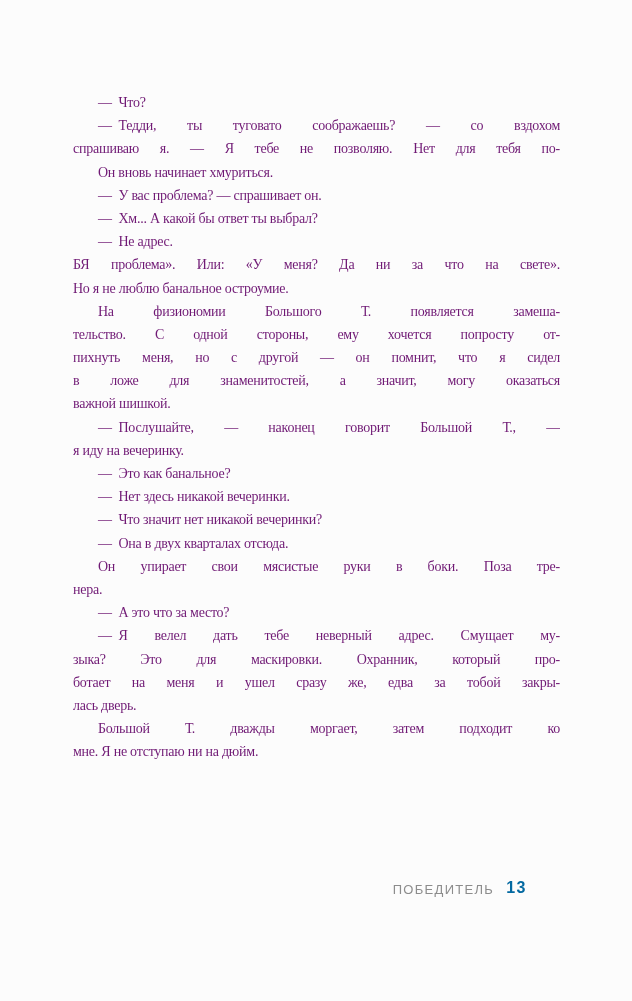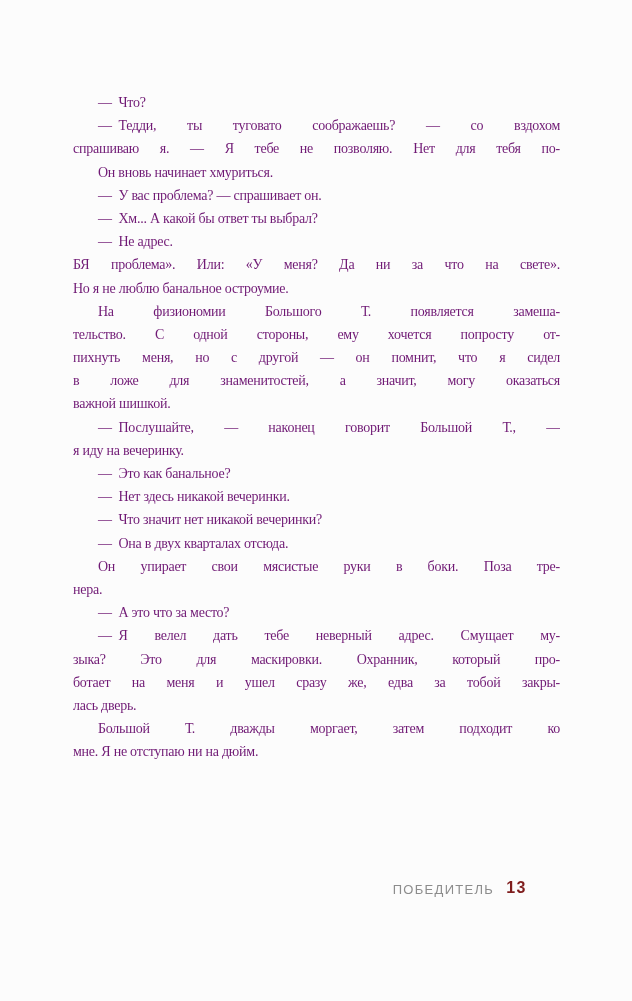--- a/index.html
+++ b/index.html
@@ -53,21 +53,21 @@
   .book-title {
     font-size: 13px;
     letter-spacing: 1.3px;
     color: #8c8c8c;
     font-weight: 500;
   }
   .page-number {
     font-size: 16px;
     font-weight: bold;
     letter-spacing: 1.5px;
-    color: #7f1d1d;
+    color: #0369a1;
   }
 </style>
 </head>
 <body>
 
 <div class="page">
   <div class="text-block" id="text-block">
       <div class="line indent end">— Что?</div>
       <div class="line indent">— Тедди, ты туговато соображаешь? — со вздохом</div>
       <div class="line">спрашиваю я. — Я тебе не позволяю. Нет для тебя по-</div>

